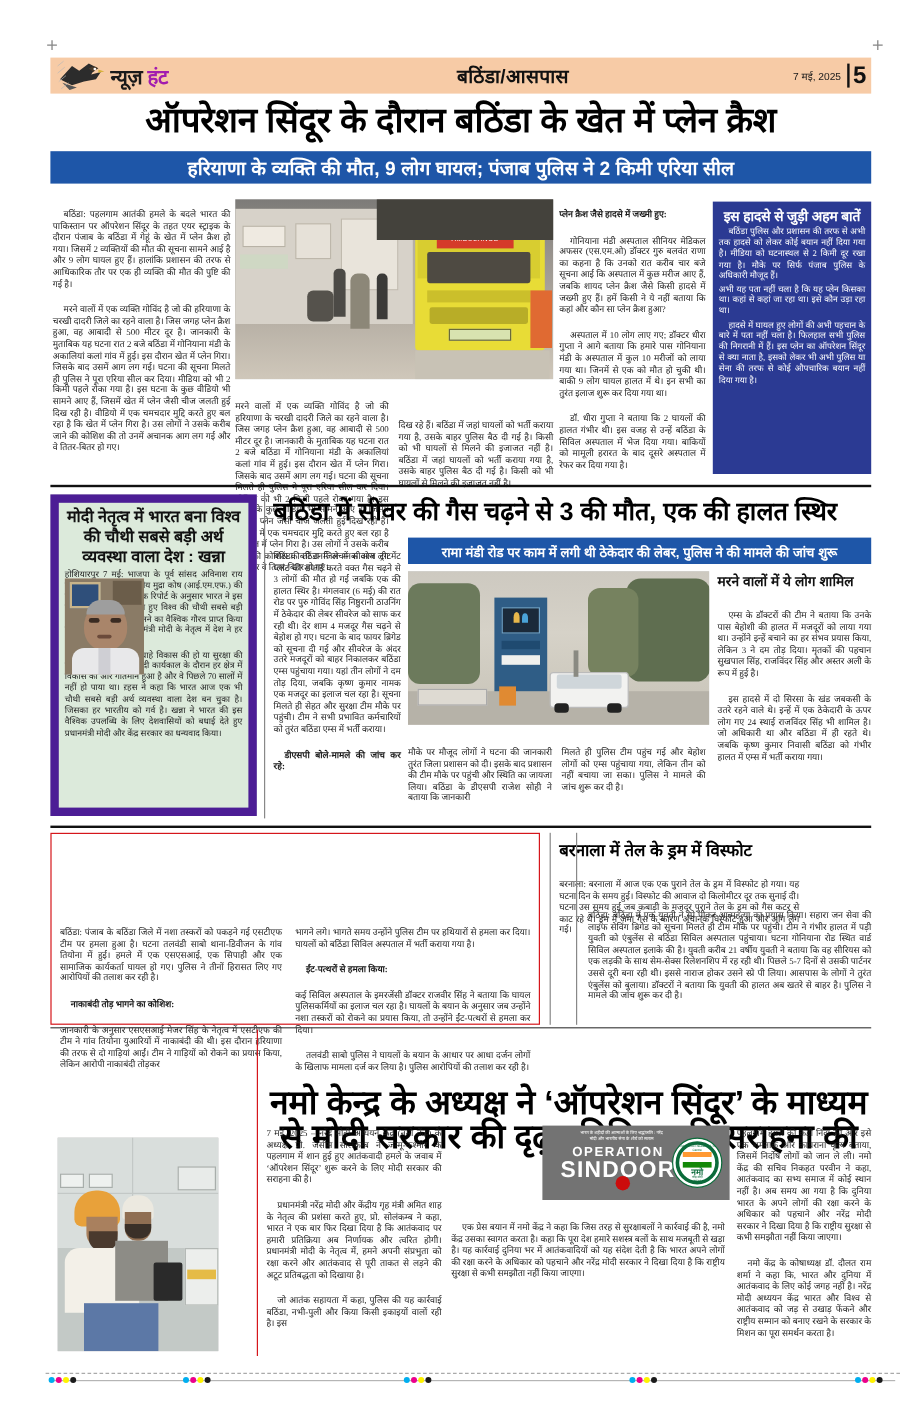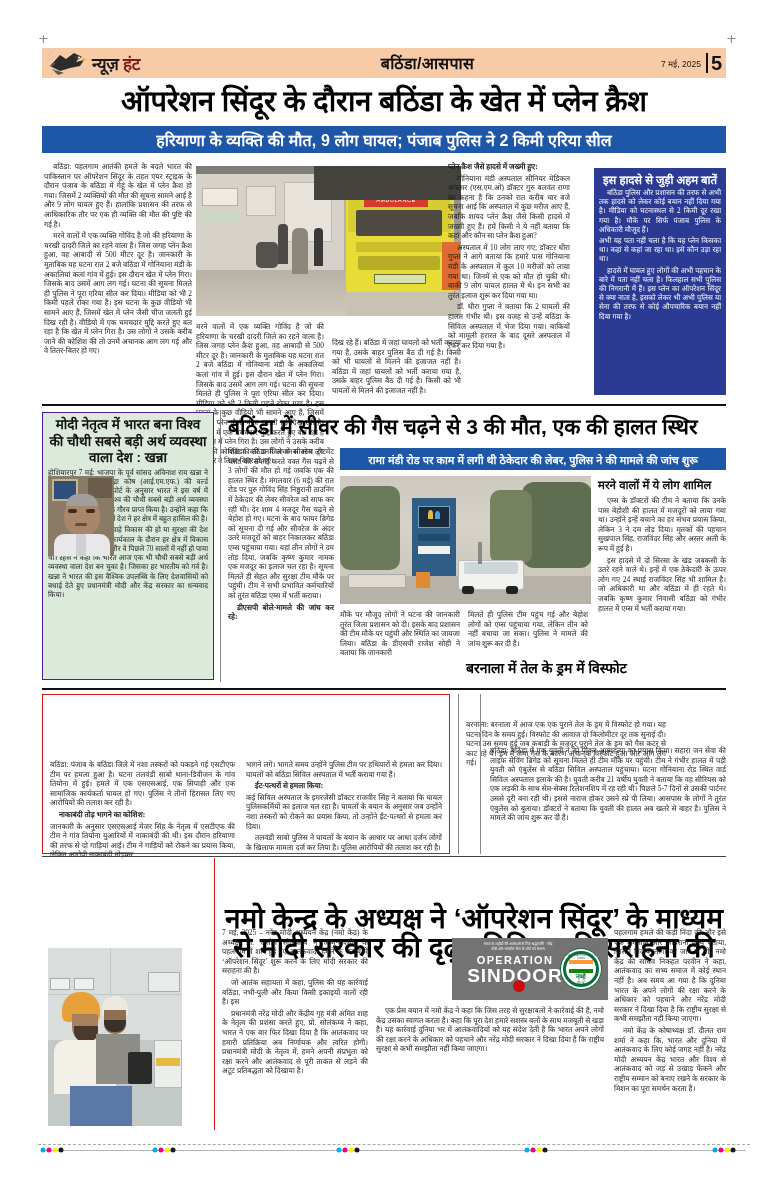--- a/index.html
+++ b/index.html
@@ -75,21 +75,21 @@
   }
   .hawk svg { position:absolute; left:0; top:0; }
   .logo-text {
     font-family: "Liberation Sans", sans-serif;
     font-weight: bold;
     font-size: 17px;
     letter-spacing: -0.3px;
     color: #1a1a1a;
     white-space: nowrap;
   }
-  .logo-text .red { color: #7f1d1d; }
+  .logo-text .red { color: #a21caf; }
   .mast-center {
     flex: 1;
     text-align: center;
     font-family: "Liberation Sans", sans-serif;
     font-weight: bold;
     font-size: 16px;
     letter-spacing: 0.3px;
     color: #111;
   }
   .mast-right {
@@ -140,21 +140,21 @@
 
   
   .col {
     position: absolute;
     font-size: 7.4px;
     line-height: 9.6px;
     text-align: justify;
     color: #1a1a1a;
     font-family: "Liberation Serif", serif;
   }
-  .col p { margin: 0 0 2px 0; text-indent: 9px; }
+  .col p { margin: 12px 0 2px 0; text-indent: 9px; }
   .col p.noind { text-indent: 0; }
   .lead { font-weight: bold; }
 
   
   .photo {
     position: absolute;
     overflow: hidden;
     background: #cfcfcf;
   }
 
@@ -186,21 +186,21 @@
   
   .hr-thick { position:absolute; border-top: 2px solid #111; }
   .hr-thin  { position:absolute; border-top: 1px solid #444; }
   .vr-thin  { position:absolute; border-left: 1px solid #888; }
   .vr-red   { position:absolute; border-left: 1px solid #D5161B; }
 
   
   .greenbox {
     position: absolute;
     background: #DCEADB;
-    border: 1px solid #4c1d95;
+    border: 7px solid #4c1d95;
   }
   .greenbox h3 {
     margin: 4px 5px 2px 5px;
     font-family: "Liberation Sans", sans-serif;
     font-weight: bold;
     font-size: 13.5px;
     line-height: 16.5px;
     text-align: center;
     color: #111;
   }
@@ -415,21 +415,21 @@
     <div style="position:absolute;left:118px;top:0;width:150px;height:34px;background:#44423c;"></div>
   </div>
 
   <div class="col" style="left:196px; top:322px; width:128px;">
     <p class="noind">मरने वालों में एक व्यक्ति गोविंद है जो की हरियाणा के चरखी दादरी जिले का रहने वाला है। जिस जगह प्लेन क्रैश हुआ, वह आबादी से 500 मीटर दूर है। जानकारी के मुताबिक यह घटना रात 2 बजे बठिंडा में गोनियाना मंडी के अकालियां कलां गांव में हुई। इस दौरान खेत में प्लेन गिरा। जिसके बाद उसमें आग लग गई। घटना की सूचना मिलते ही पुलिस ने पूरा एरिया सील कर दिया। मीडिया को भी 2 किमी पहले रोका गया है। इस घटना के कुछ वीडियो भी सामने आए हैं, जिसमें खेत में प्लेन जैसी चीज जलती हुई दिख रही है। वीडियो में एक चमचदार मुद्दि करते हुए बल रहा है कि खेत में प्लेन गिरा है। उस लोगों ने उसके करीब जाने की कोशिश की तो उनमें अचानक आग लग गई और वे तितर-बितर हो गए।</p>
   </div>
   <div class="col" style="left:332px; top:338px; width:129px;">
     <p class="noind">दिख रहे हैं। बठिंडा में जहां घायलों को भर्ती कराया गया है, उसके बाहर पुलिस बैठ दी गई है। किसी को भी घायलों से मिलने की इजाजत नहीं है। बठिंडा में जहां घायलों को भर्ती कराया गया है, उसके बाहर पुलिस बैठ दी गई है। किसी को भी घायलों से मिलने की इजाजत नहीं है।</p>
   </div>
 
-  <div class="col" style="left:448px; top:162px; width:122px;">
+  <div class="col" style="left:466px; top:162px; width:122px;">
     <p class="lead noind">प्लेन क्रैश जैसे हादसे में जख्मी हुए:</p>
     <p>गोनियाना मंडी अस्पताल सीनियर मेडिकल अफसर (एस.एम.ओ) डॉक्टर गुरु बलवंत राणा का कहना है कि उनको रात करीब चार बजे सूचना आई कि अस्पताल में कुछ मरीज आए हैं, जबकि शायद प्लेन क्रैश जैसे किसी हादसे में जख्मी हुए हैं। हमें किसी ने ये नहीं बताया कि कहां और कौन सा प्लेन क्रैश हुआ?</p>
     <p>अस्पताल में 10 लोग लाए गए; डॉक्टर धीरा गुप्ता ने आगे बताया कि हमारे पास गोनियाना मंडी के अस्पताल में कुल 10 मरीजों को लाया गया था। जिनमें से एक को मौत हो चुकी थी। बाकी 9 लोग घायल हालत में थे। इन सभी का तुरंत इलाज शुरू कर दिया गया था।</p>
     <p>डॉ. धीरा गुप्ता ने बताया कि 2 घायलों की हालत गंभीर थी। इस वजह से उन्हें बठिंडा के सिविल अस्पताल में भेज दिया गया। बाकियों को मामूली हरारत के बाद दूसरे अस्पताल में रेफर कर दिया गया है।</p>
   </div>
 
   <div class="bluebox" style="left:594px; top:168px; width:132px; height:227px;">
     <h4>इस हादसे से जुड़ी अहम बातें</h4>
     <p>बठिंडा पुलिस और प्रशासन की तरफ से अभी तक हादसे को लेकर कोई बयान नहीं दिया गया है। मीडिया को घटनास्थल से 2 किमी दूर रखा गया है। मौके पर सिर्फ पंजाब पुलिस के अधिकारी मौजूद हैं।</p>
     <p class="noind">अभी यह पता नहीं चला है कि यह प्लेन किसका था। कहां से कहां जा रहा था। इसे कौन उड़ा रहा था।</p>
@@ -520,21 +520,21 @@
     <p>तलवंडी साबो पुलिस ने घायलों के बयान के आधार पर आधा दर्जन लोगों के खिलाफ मामला दर्ज कर लिया है। पुलिस आरोपियों की तलाश कर रही है।</p>
   </div>
   <div class="col" style="left:50px; top:760px; width:185px;">
     <p class="noind">बठिंडा: पंजाब के बठिंडा जिले में नशा तस्करों को पकड़ने गई एसटीएफ टीम पर हमला हुआ है। घटना तलवंडी साबो थाना-डिवीजन के गांव तियोना में हुई। हमले में एक एसएसआई, एक सिपाही और एक सामाजिक कार्यकर्ता घायल हो गए। पुलिस ने तीनों हिरासत लिए गए आरोपियों की तलाश कर रही है।</p>
     <p class="lead">नाकाबंदी तोड़ भागने का कोशिश:</p>
     <p class="noind">जानकारी के अनुसार एसएसआई मेजर सिंह के नेतृत्व में एसटीएफ की टीम ने गांव तियोना युआरियों में नाकाबंदी की थी। इस दौरान हरियाणा की तरफ से दो गाड़ियां आईं। टीम ने गाड़ियों को रोकने का प्रयास किया, लेकिन आरोपी नाकाबंदी तोड़कर</p>
   </div>
 
   <div class="vr-thin" style="left:458px; top:694px; height:160px;"></div>
 
-  <div class="hl h-small" style="left:466px; top:660px; width:200px;">बरनाला में तेल के ड्रम में विस्फोट</div>
+  <div class="hl h-small" style="left:466px; top:700px; width:200px;">बरनाला में तेल के ड्रम में विस्फोट</div>
   <div class="col" style="left:466px; top:720px; width:200px;font-family:Liberation Serif, serif;">
     <p class="noind">बरनाला: बरनाला में आज एक एक पुराने तेल के ड्रम में विस्फोट हो गया। यह घटना दिन के समय हुई। विस्फोट की आवाज दो किलोमीटर दूर तक सुनाई दी। घटना उस समय हुई जब कबाड़ी के मजदूर पुराने तेल के ड्रम को गैस कटर से काट रहे थे। ड्रम में जमा गैस के कारण अचानक विस्फोट हुआ और आग लग गई।</p>
   </div>
 
   <div class="vr-thin" style="left:480px; top:694px; height:160px;"></div>
 
   <div class="col" style="left:490px; top:746px; width:236px;">
     <p class="noind">बठिंडा: बठिंडा में एक युवती ने स्प्रे पीकर आत्महत्या का प्रयास किया। सहारा जन सेवा की लाइफ सेविंग ब्रिगेड को सूचना मिलते ही टीम मौके पर पहुंची। टीम ने गंभीर हालत में पड़ी युवती को एंबुलेंस से बठिंडा सिविल अस्पताल पहुंचाया। घटना गोनियाना रोड स्थित वार्ड सिविल अस्पताल इलाके की है। युवती करीब 21 वर्षीय युवती ने बताया कि वह सीरियस को एक लड़की के साथ सेम-सेक्स रिलेशनशिप में रह रही थी। पिछले 5-7 दिनों से उसकी पार्टनर उससे दूरी बना रही थी। इससे नाराज होकर उसने स्प्रे पी लिया। आसपास के लोगों ने तुरंत एंबुलेंस को बुलाया। डॉक्टरों ने बताया कि युवती की हालत अब खतरे से बाहर है। पुलिस ने मामले की जांच शुरू कर दी है।</p>
   </div>
 
@@ -569,22 +569,22 @@
 
     <div style="position:absolute;left:80px;top:104px;width:24px;height:32px;background:#2a2a2a;border-radius:2px;"></div>
     <div style="position:absolute;left:106px;top:92px;width:28px;height:48px;background:#eceeec;border:1px solid #b4b9b6;"></div>
     <div style="position:absolute;left:108px;top:110px;width:24px;height:8px;background:#e5bb46;"></div>
   </div>
 
   <div class="col" style="left:192px; top:862px; width:0px;"></div>
 
   <div class="col" style="left:222px; top:928px; width:146px;">
     <p class="noind">7 मई, 2025 – नरेंद्र मोदी अध्ययन केंद्र (नमो केंद्र) के अध्यक्ष प्रो. जसीम सोलंकम्ब ने जम्मू-कश्मीर के पहलगाम में शान हुई हुए आतंकवादी हमले के जवाब में ‘ऑपरेशन सिंदूर’ शुरू करने के लिए मोदी सरकार की सराहना की है।</p>
+    <p>प्रधानमंत्री नरेंद्र मोदी और केंद्रीय गृह मंत्री अमित शाह के नेतृत्व की प्रशंसा करते हुए, प्रो. सोलंकम्ब ने कहा, भारत ने एक बार फिर दिखा दिया है कि आतंकवाद पर हमारी प्रतिक्रिया अब निर्णायक और त्वरित होगी। प्रधानमंत्री मोदी के नेतृत्व में, हमने अपनी संप्रभुता को रक्षा करने और आतंकवाद से पूरी ताकत से लड़ने की अटूट प्रतिबद्धता को दिखाया है।</p>
     <p>जो आतंक सहायता में कहा, पुलिस की यह कार्रवाई बठिंडा, नभी-पुली और किया किसी इकाइयों वालों रही है। इस</p>
-    <p>प्रधानमंत्री नरेंद्र मोदी और केंद्रीय गृह मंत्री अमित शाह के नेतृत्व की प्रशंसा करते हुए, प्रो. सोलंकम्ब ने कहा, भारत ने एक बार फिर दिखा दिया है कि आतंकवाद पर हमारी प्रतिक्रिया अब निर्णायक और त्वरित होगी। प्रधानमंत्री मोदी के नेतृत्व में, हमने अपनी संप्रभुता को रक्षा करने और आतंकवाद से पूरी ताकत से लड़ने की अटूट प्रतिबद्धता को दिखाया है।</p>
   </div>
 
   <div class="op-ad" style="left:452px; top:938px; width:156px; height:62px;">
     <div class="toptxt">भारत के शहीदों की आत्माओं के लिए श्रद्धांजलि : नरेंद्र</div>
     <div class="toptxt" style="padding-top:0;">मोदी और भारतीय सेना के शौर्य को सलाम</div>
     <div class="opword">OPERATION</div>
     <div class="sindoor">SINDOOR</div>
     <div class="dot-red" style="left:61px; top:42px;"></div>
     <div class="namo-logo">
       <div class="ring"></div>

